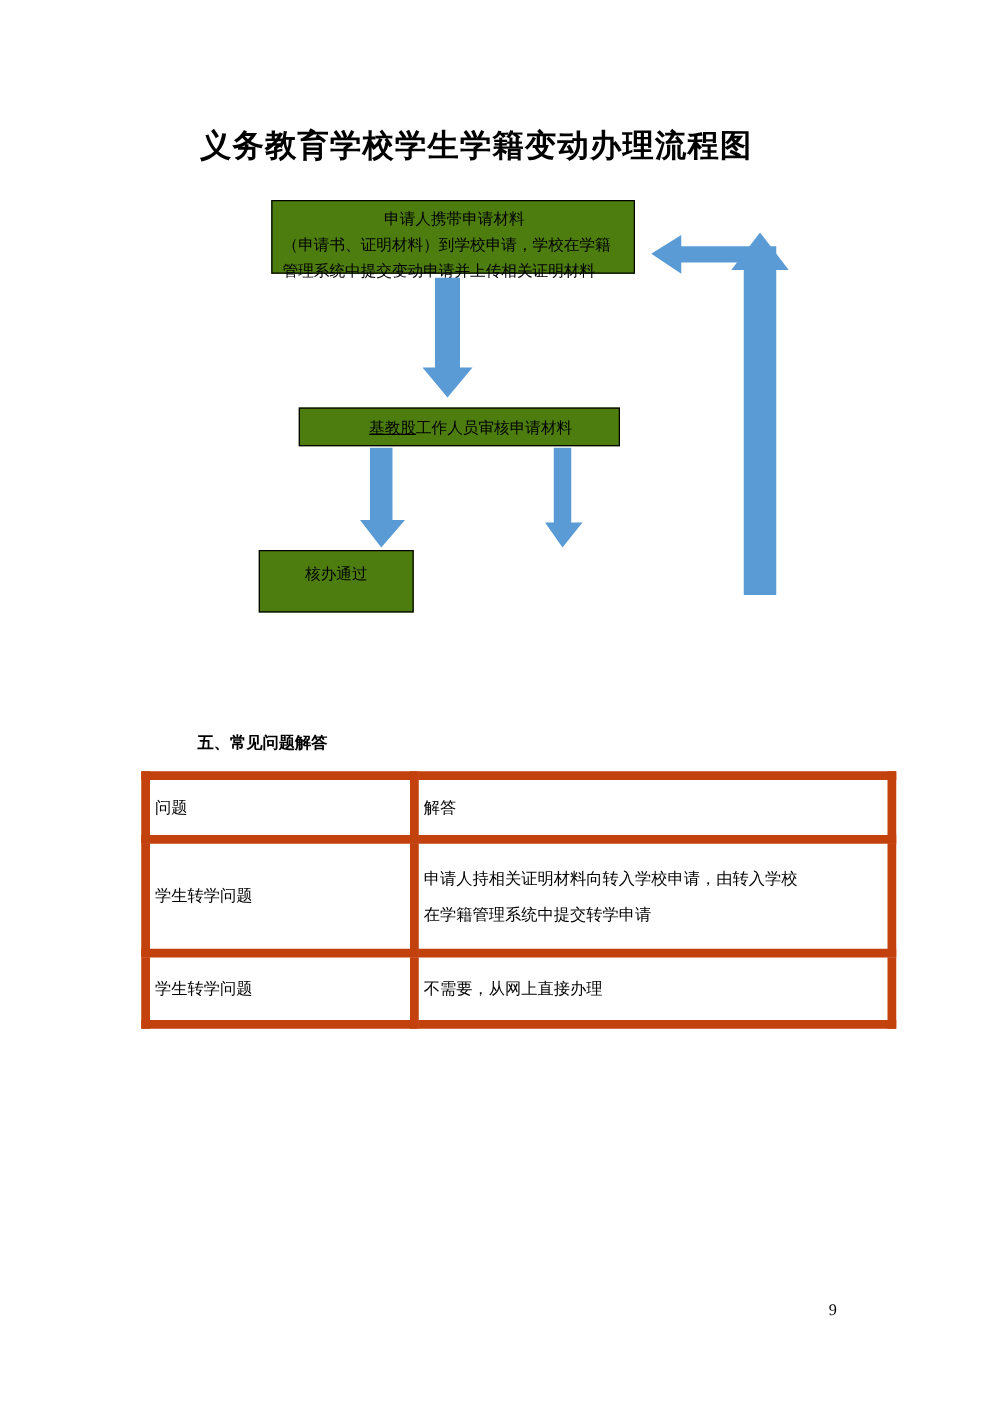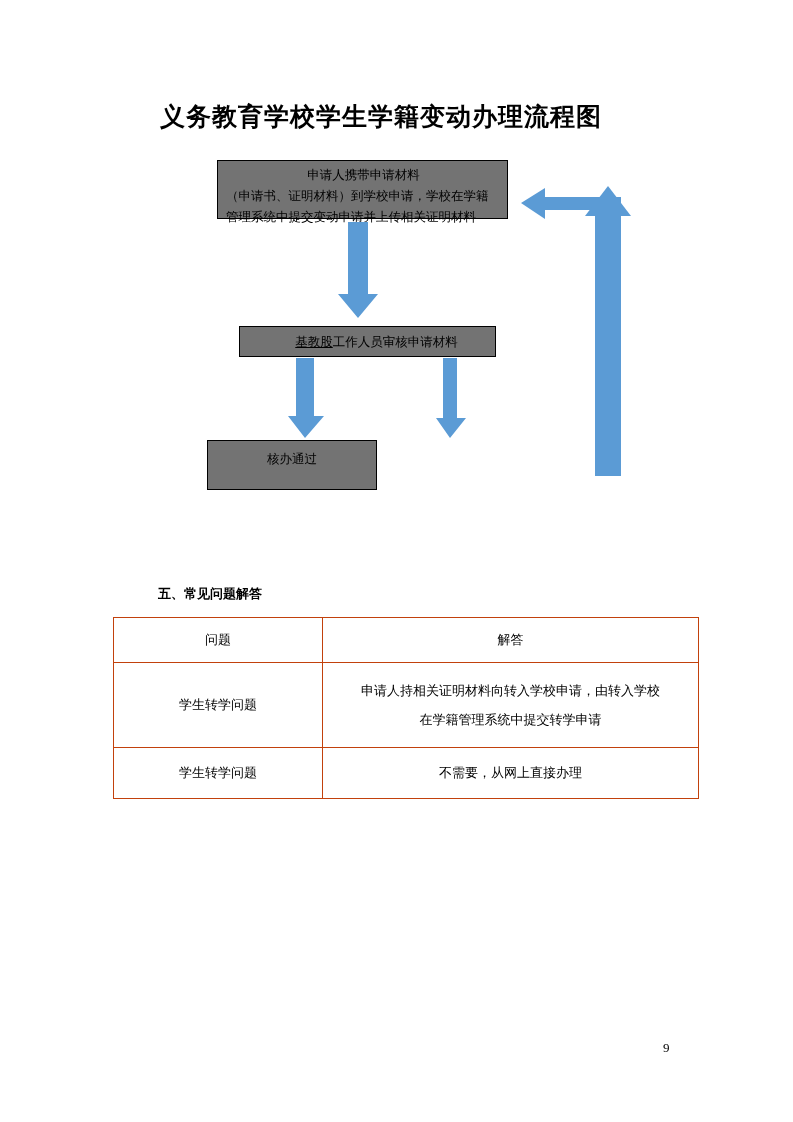--- a/index.html
+++ b/index.html
@@ -40,21 +40,21 @@
   .flow {
     position: absolute;
     left: 0;
     top: 0;
     width: 793px;
     height: 1122px;
   }
   .node {
     position: absolute;
     border: 1px solid #000000;
-    background: #737373;
+    background: #4d7c0f;
     box-sizing: border-box;
     font-size: 12.5px;
     line-height: 21px;
     text-align: center;
     padding: 4px 6px;
   }
   .node .line {
     display: block;
     white-space: nowrap;
   }
@@ -74,21 +74,21 @@
     height: 31px;
     line-height: 23px;
     padding-left: 24px;
   }
   .node-review .u {
     text-decoration: underline;
   }
   .node-pass {
     left: 207px;
     top: 440px;
-    width: 170px;
+    width: 124px;
     height: 50px;
     line-height: 20px;
     padding-top: 8px;
   }
   .node-fail {
     left: 396px;
     top: 440px;
     width: 143px;
     height: 50px;
     text-align: left;
@@ -117,22 +117,21 @@
   .faq-table {
     position: absolute;
     left: 113px;
     top: 617px;
     width: 567px;
     border-collapse: collapse;
     table-layout: fixed;
     font-size: 13px;
   }
   .faq-table td, .faq-table th {
-    border: 1px solid #c2410c;
-    text-align: center;
+    border: 7px solid #c2410c;
     vertical-align: middle;
     font-weight: normal;
     padding: 6px 4px;
   }
   .faq-table .col-q { width: 200px; }
   .faq-table .col-a { width: 367px; }
   .faq-table tr.header td { height: 32px; }
   .faq-table tr.r1 td { height: 72px; }
   .faq-table tr.r2 td { height: 38px; }
   .faq-table tr.r3 td { height: 38px; }

